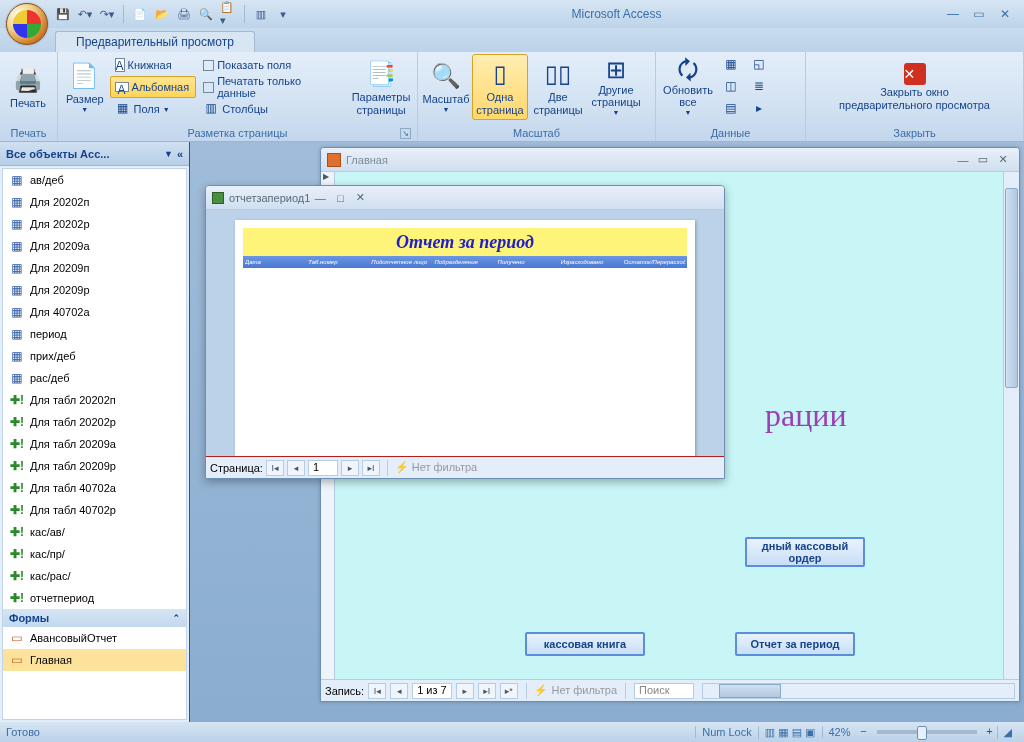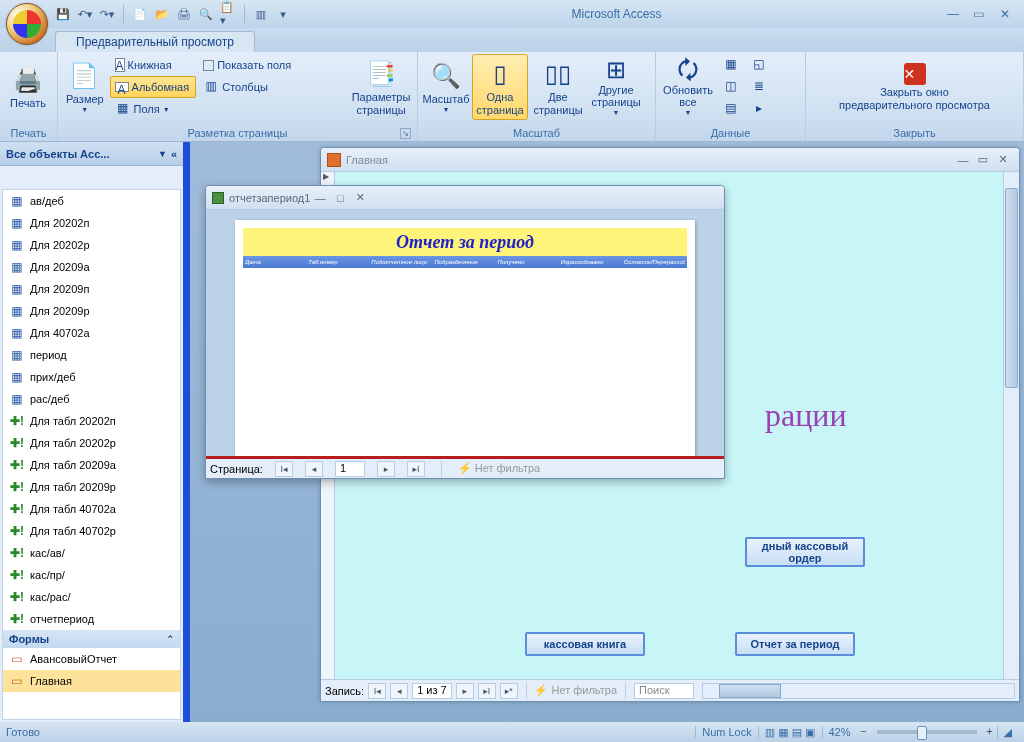--- a/index.html
+++ b/index.html
@@ -29,21 +29,21 @@
   .rbtn-big { display:flex; flex-direction:column; align-items:center; justify-content:center; width:48px; height:66px; gap:1px; color:#15428b; border:1px solid transparent; border-radius:3px; padding:2px; font-size:11px; text-align:center; line-height:1.1; }
   .rbtn-big.active { background: linear-gradient(to bottom, #ffedb2, #ffd86b); border-color:#d5a326; }
   .rbtn-big .ico { font-size:24px; height:32px; display:flex; align-items:center; }
   .rbtn-small { display:flex; align-items:center; gap:3px; height:22px; padding:0 4px; color:#15428b; border:1px solid transparent; border-radius:2px; font-size:11px; }
   .rbtn-small.toggled { background: linear-gradient(#ffe594,#ffd458); border-color:#d5a326; }
   .rbtn-small .ico-s { width:16px; height:16px; font-size:12px; text-align:center; }
   .col { display:flex; flex-direction:column; gap:0; }
   
   
   .content-row { display:flex; height: calc(742px - 28px - 24px - 90px - 20px); }
-  .nav-pane { width: 190px; background:#e4eefa; border-right:7px solid #1d4ed8; display:flex; flex-direction:column;gap:21px; }
+  .nav-pane { width: 190px; background:#e4eefa; border-right:1px solid #1d4ed8; display:flex; flex-direction:column; }
   .nav-header { height:24px; background: linear-gradient(#d0e0f2,#b8cee6); display:flex; align-items:center; padding:0 6px; color:#15428b; font-weight:bold; font-size:11px; border-bottom:1px solid #9bb6d2; }
   .nav-header .dd { margin-left:auto; font-size:9px; }
   .nav-header .collapse { margin-left:4px; font-size:11px; }
   .nav-list { flex:1; overflow:auto; background:#fff; border:1px solid #c2d4e8; margin:2px; }
   .nav-item { display:flex; align-items:center; gap:5px; padding:3px 6px; font-size:11px; color:#000; }
   .nav-item .nico { width:16px; height:16px; display:flex; align-items:center; justify-content:center; font-size:12px; }
   .nav-section { background: linear-gradient(#d6e5f3,#c2d9f0); padding:3px 6px; color:#15428b; font-weight:bold; font-size:11px; display:flex; justify-content:space-between; align-items:center; }
   .nav-item.selected { background:#fce29a; }
   
   
@@ -73,21 +73,21 @@
   .report-window { position:absolute; left:15px; top:43px; width:520px; height:294px; border:1px solid #6e8fb5; background:#fff; box-shadow:0 3px 8px rgba(0,0,0,0.3); border-radius:4px 4px 0 0; }
   .rep-titlebar { height:24px; background:linear-gradient(#e8f0fa,#d0dff0); border-radius:4px 4px 0 0; display:flex; align-items:center; padding:0 6px; border-bottom:1px solid #b5cce3; color:#5a6a7a; }
   .rep-titlebar .rico { width:12px; height:12px; background:#4a9040; border:1px solid #2a6020; margin-right:5px; }
   .rep-mdi-btn { width:20px; height:16px; display:flex; align-items:center; justify-content:center; font-size:11px; color:#5a6a7a; }
   .rep-body { position:absolute; top:24px; left:0; right:0; bottom:22px; background:#bcd2e8; display:flex; justify-content:center; padding:10px; overflow:hidden; }
   .page { width:460px; height:316px; background:#fff; box-shadow:1px 1px 3px rgba(0,0,0,0.3); position:relative; }
   .page-title-band { position:absolute; top:8px; left:8px; right:8px; height:28px; background:#fff47a; text-align:center; color:#2020c8; font-style:italic; font-weight:bold; font-size:18px; font-family:"Times New Roman",serif; line-height:28px; }
   .page-col-band { position:absolute; top:36px; left:8px; right:8px; height:12px; background:linear-gradient(#6a96e2,#4a78d2); display:flex; color:#fff; font-size:6px; font-style:italic; font-family:"Times New Roman",serif; align-items:center; padding:0 2px; gap:2px; }
   .page-col-band span { flex:1; white-space:nowrap; overflow:hidden; }
   .page-footer { position:absolute; bottom:6px; left:10px; right:10px; display:flex; justify-content:space-between; font-size:6px; color:#444; font-style:italic; }
-  .rep-nav { position:absolute; left:0; right:0; bottom:0; height:22px; background:#e4eefa; border-top:3px solid #b91c1c; display:flex; align-items:center; padding:0 4px; gap:12px; font-size:11px; }
+  .rep-nav { position:absolute; left:0; right:0; bottom:0; height:22px; background:#e4eefa; border-top:1px solid #b91c1c; display:flex; align-items:center; padding:0 4px; gap:3px; font-size:11px; }
   
   
   .status-bar { height:20px; background:linear-gradient(#d6e5f3,#bcd2e8); display:flex; align-items:center; font-size:11px; color:#3a6ea8; padding:0 6px; }
   .status-bar .spacer { flex:1; }
   .sb-item { padding:0 6px; border-left:1px solid #a5bace; display:flex; align-items:center; gap:3px; }
   .zoom-slider { width:100px; height:4px; background:#a5bace; position:relative; margin:0 6px; }
   .zoom-slider::before { content:""; position:absolute; left:40px; top:-4px; width:8px; height:12px; background:#e8f0fa; border:1px solid #6e8fb5; border-radius:2px; }
   .sb-btn { width:14px; height:14px; text-align:center; line-height:12px; color:#456; }
 </style>
 </head>
@@ -152,20 +152,24 @@
             <span>Поля</span>
             <span style="font-size:7px">▼</span>
           </div>
       </div>
       <div class="col" style="width:158px">
         <div class="rbtn-small">
             <span class="ico-s" style="border:1px solid #789;width:11px;height:11px"></span>
             <span>Показать поля</span>
           </div>
         <div class="rbtn-small">
+            <span class="ico-s" style="border:1px solid #789;width:11px;height:11px"></span>
+            <span>Печатать только данные</span>
+          </div>
+        <div class="rbtn-small">
             <span class="ico-s">▥</span>
             <span>Столбцы</span>
           </div>
       </div>
       <div class="rbtn-big" style="width:64px">
           <div class="ico">📑</div>
           <span>Параметры страницы</span>
         </div>
     </div>
     <div class="rgroup-label"><span>Разметка страницы</span><span class="dlauncher">↘</span></div>

